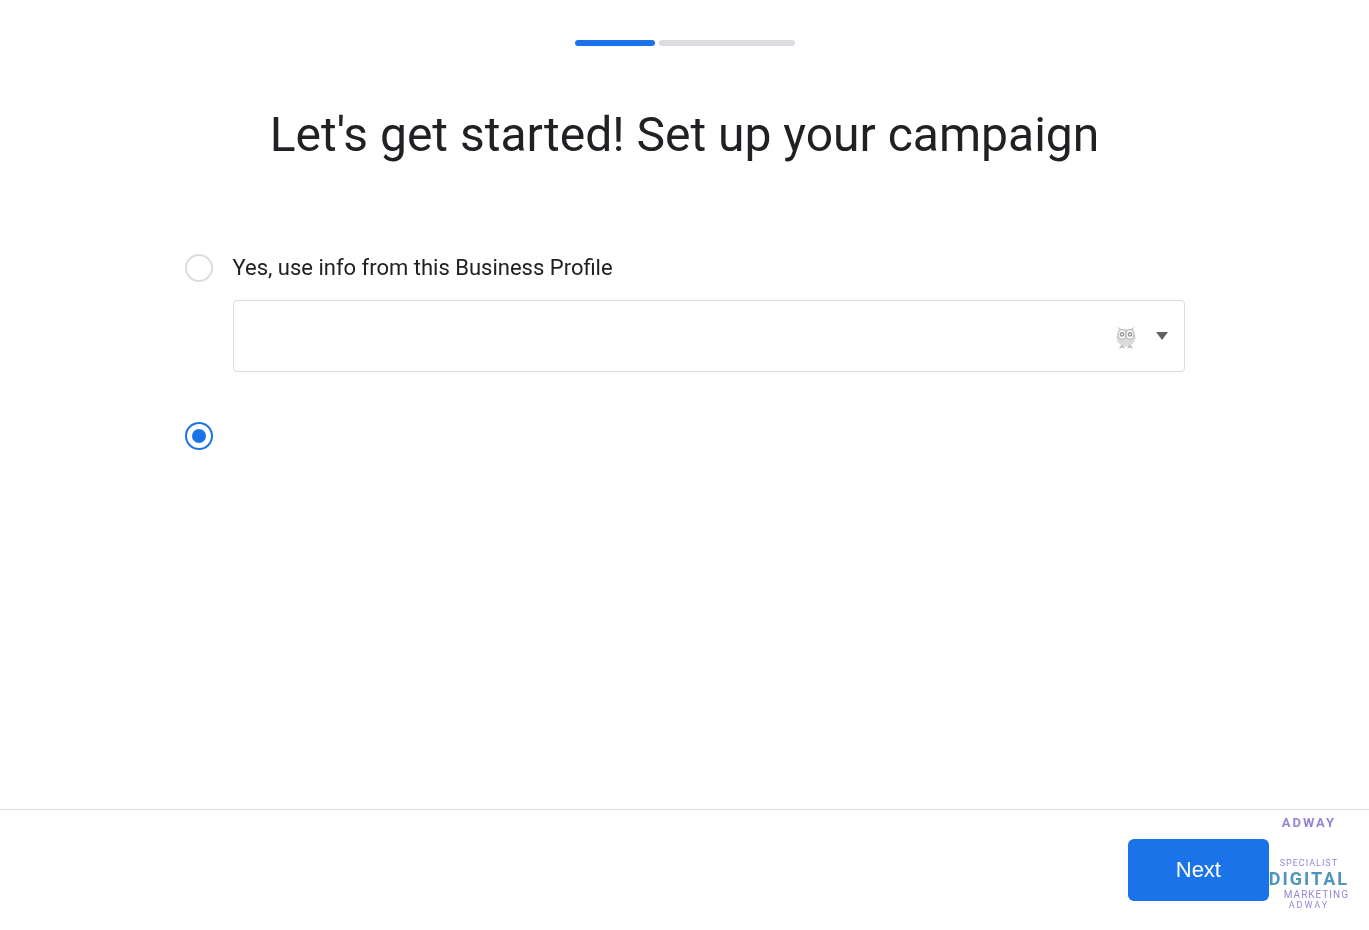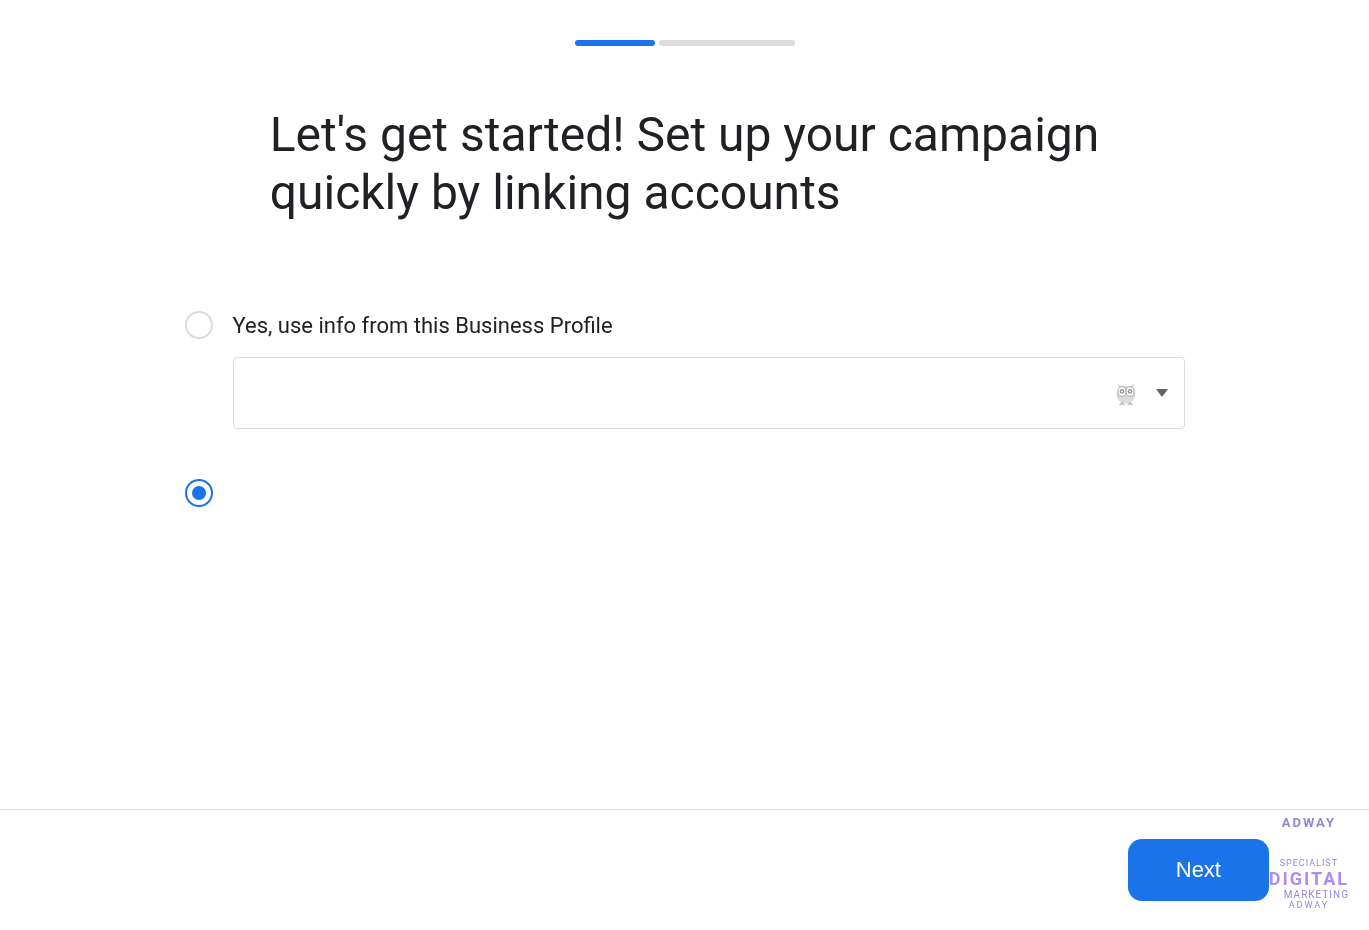--- a/index.html
+++ b/index.html
@@ -171,21 +171,21 @@
       display: flex;
       align-items: center;
       justify-content: flex-end;
       padding: 0 100px;
     }
 
     .next-button {
       background-color: #1a73e8;
       color: #ffffff;
       border: none;
-      border-radius: 14px;
+      border-radius: 6px;
       padding: 18px 48px;
       font-size: 22px;
       font-weight: 500;
       cursor: pointer;
       min-width: 140px;
       text-align: center;
     }
 
     .watermark {
       position: absolute;
@@ -205,21 +205,21 @@
     .watermark-specialist {
       font-size: 9px;
       color: #6b4fc8;
       letter-spacing: 1px;
       margin-top: 28px;
     }
 
     .watermark-digital {
       font-size: 18px;
       font-weight: 700;
-      color: #8b5cf6;
+      color: #0369a1;
       letter-spacing: 2px;
     }
 
     .watermark-marketing {
       font-size: 10px;
       color: #6b4fc8;
       letter-spacing: 1px;
       text-align: right;
     }
 
@@ -232,21 +232,20 @@
 </head>
 <body>
 
 <div class="progress-bar-container">
   <div class="progress-segment-active"></div>
   <div class="progress-segment-inactive"></div>
 </div>
 
 <h1 class="main-title">
   <span>Let's get started! Set up your campaign</span><br>
-  <span>quickly by linking accounts</span>
 </h1>
 
 <div class="options-container">
 
   <div class="radio-option">
     <div class="radio-circle">
     </div>
     <span class="radio-label">Yes, use info from this Business Profile</span>
   </div>
 

